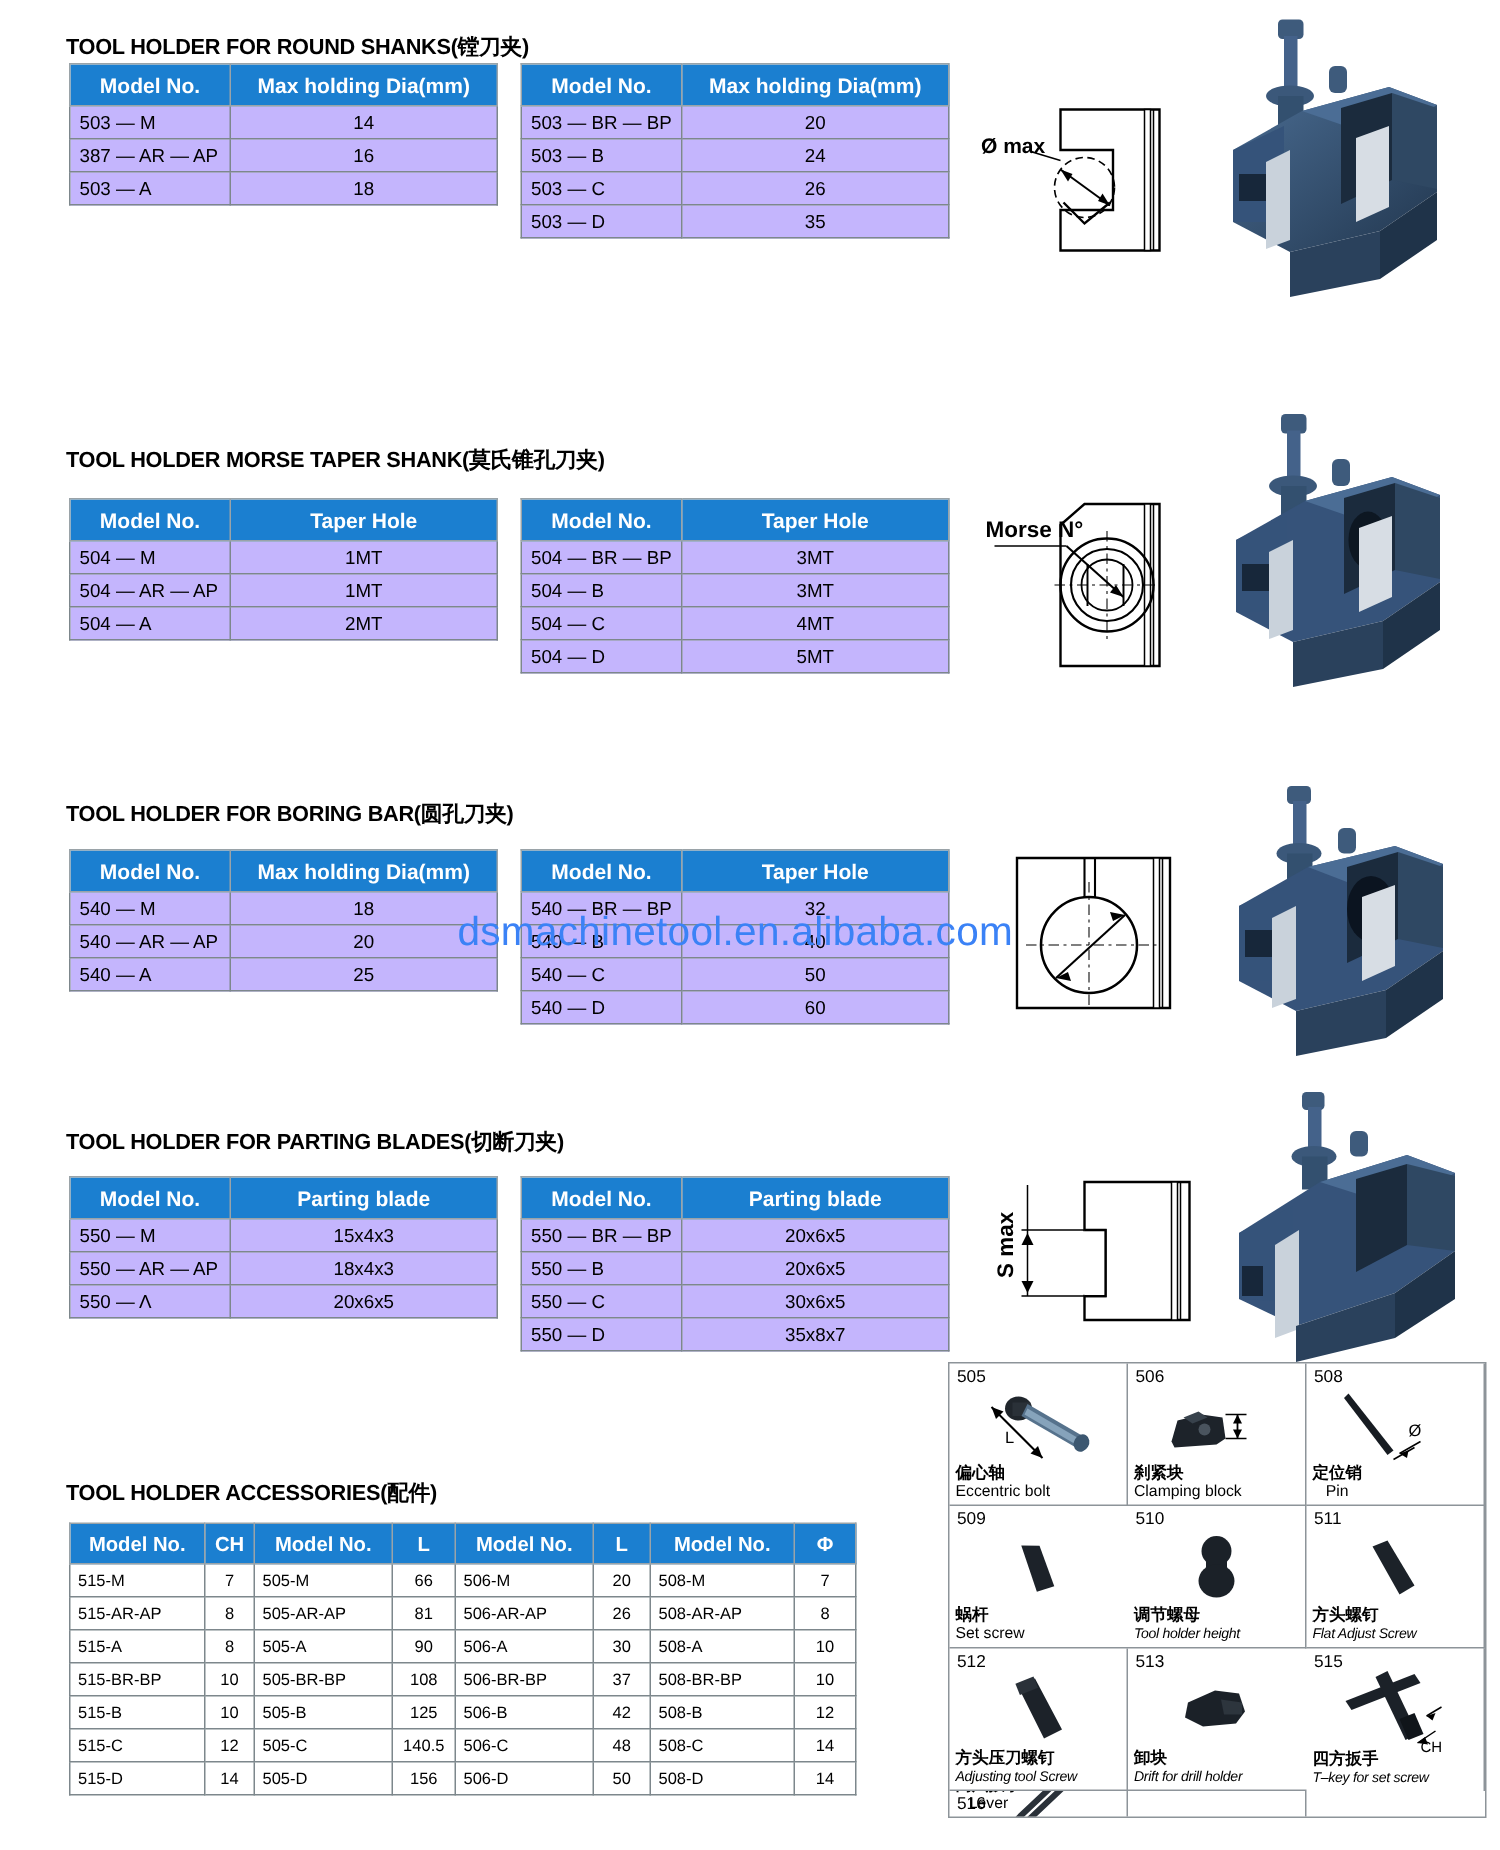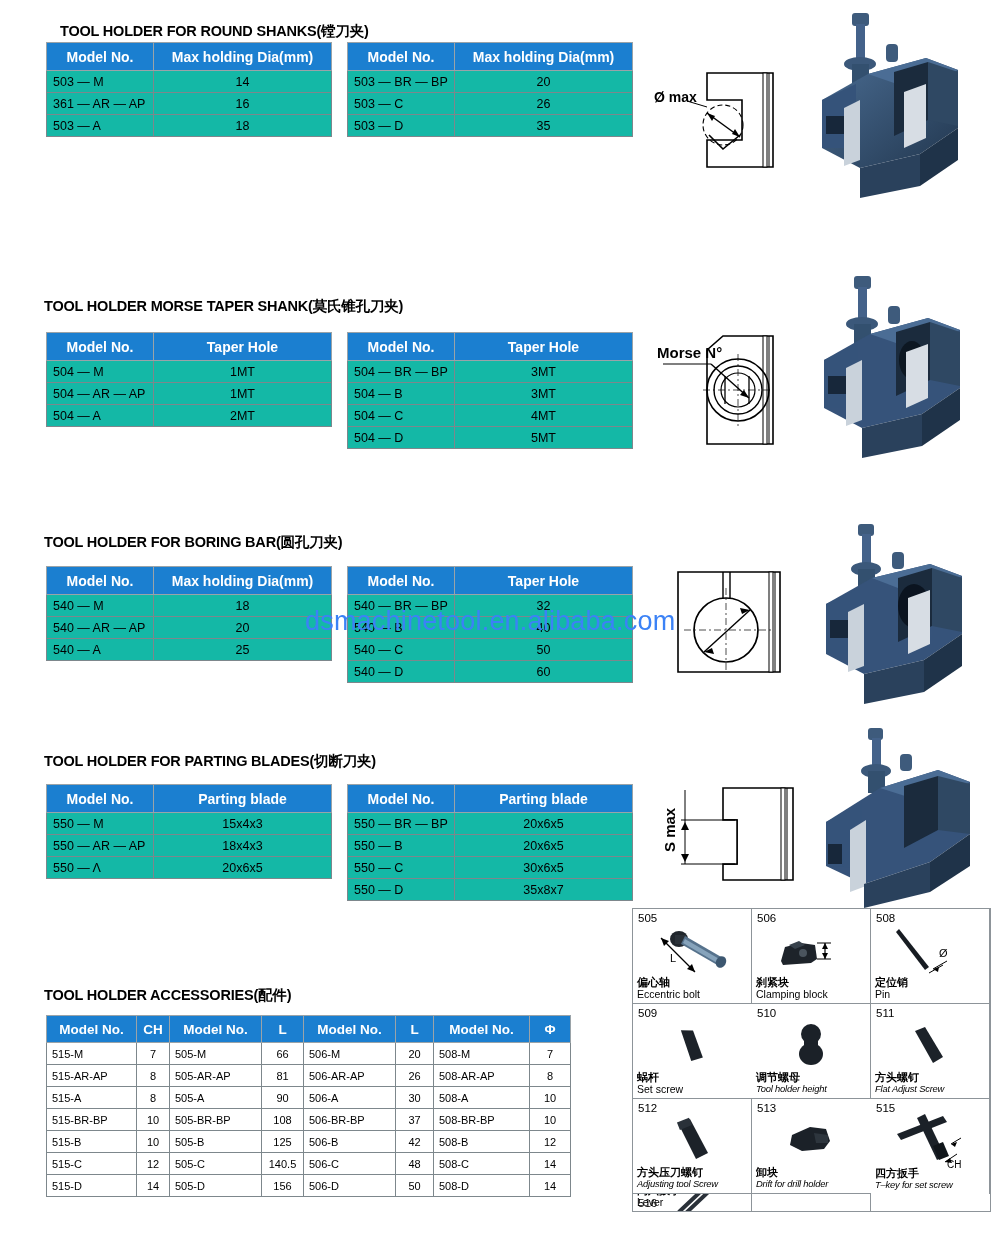--- a/index.html
+++ b/index.html
@@ -40,21 +40,21 @@
     padding: 0 4px;
     border: 1px solid #9aa3a8;
     text-align: center;
     white-space: nowrap;
   }
   .spec-table td {
     font-size: 12.5px;
     height: 21px;
     padding: 0 6px;
     border: 1px solid #7d878c;
-    background: #14b8a6;
+    background: #c4b5fd;
     white-space: nowrap;
     margin-top: 36px;
   }
   .spec-table td.model { text-align: left; }
   .spec-table td.val { text-align: center; }
 
   
   .acc-table {
     position: absolute;
     border-collapse: collapse;
@@ -121,20 +121,21 @@
   .part-cn {
     font-size: 11px;
     line-height: 12.5px;
     font-weight: bold;
     white-space: nowrap;
   }
   .part-en {
     font-size: 10.5px;
     line-height: 12px;
     white-space: nowrap;
+    text-align: center;
   }
   .part-en.tight { font-size: 9.4px; letter-spacing: -0.2px; font-style: italic; }
 
   
   .drawing { position: absolute; }
   .photo { position: absolute; }
 
   .watermark {
     position: absolute;
     left: 305px; top: 606px;
@@ -144,38 +145,38 @@
     white-space: nowrap;
     font-family: "Liberation Sans", sans-serif;
     pointer-events: none;
   }
 </style>
 </head>
 <body>
 
 <div class="page">
 
-  <div class="sec-title" style="left:44px; top:22px;margin-left:16px;">TOOL HOLDER FOR ROUND SHANKS(镗刀夹)</div>
+  <div class="sec-title" style="left:44px; top:22px;">TOOL HOLDER FOR ROUND SHANKS(镗刀夹)</div>
 
   <table class="spec-table" style="left:46px; top:42px; width:285px;">
     <colgroup>
         <col style="width:107px">
         <col style="width:178px">
       </colgroup>
     <tbody>
         <tr>
       <th>Model No.</th>
       <th>Max holding Dia(mm)</th>
     </tr>
     <tr>
       <td class="model">503 — M</td>
       <td class="val">14</td>
     </tr>
     <tr>
-      <td class="model">361 — AR — AP</td>
+      <td class="model">387 — AR — AP</td>
       <td class="val">16</td>
     </tr>
     <tr>
       <td class="model">503 — A</td>
       <td class="val">18</td>
     </tr>
   </tbody>
     </table>
 
   <table class="spec-table" style="left:347px; top:42px; width:285px;">
@@ -184,20 +185,24 @@
         <col style="width:178px">
       </colgroup>
     <tbody>
         <tr>
       <th>Model No.</th>
       <th>Max holding Dia(mm)</th>
     </tr>
     <tr>
       <td class="model">503 — BR — BP</td>
       <td class="val">20</td>
+    </tr>
+    <tr>
+      <td class="model">503 — B</td>
+      <td class="val">24</td>
     </tr>
     <tr>
       <td class="model">503 — C</td>
       <td class="val">26</td>
     </tr>
     <tr>
       <td class="model">503 — D</td>
       <td class="val">35</td>
     </tr>
   </tbody>

